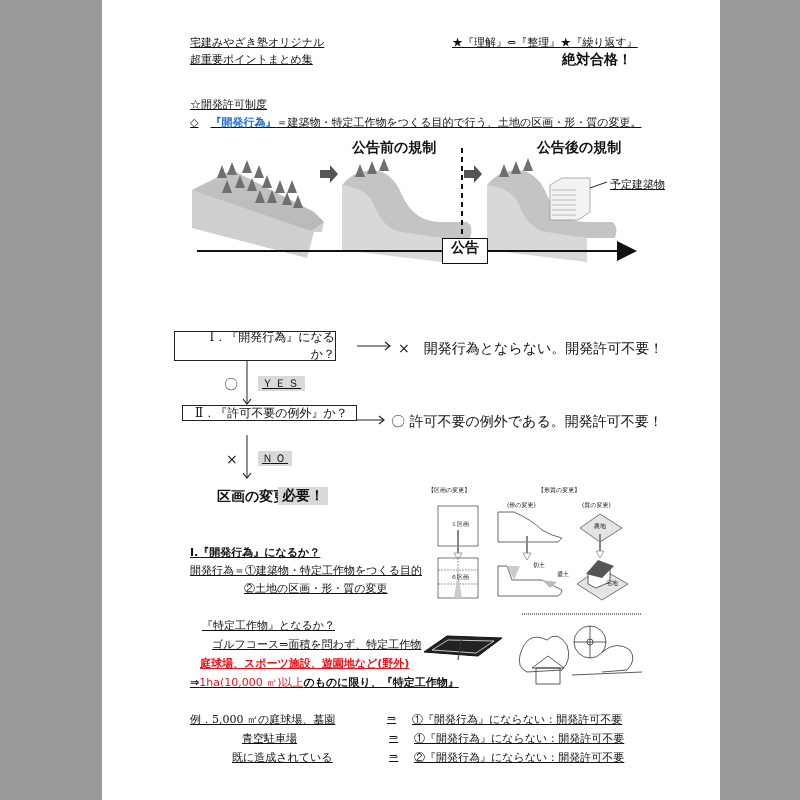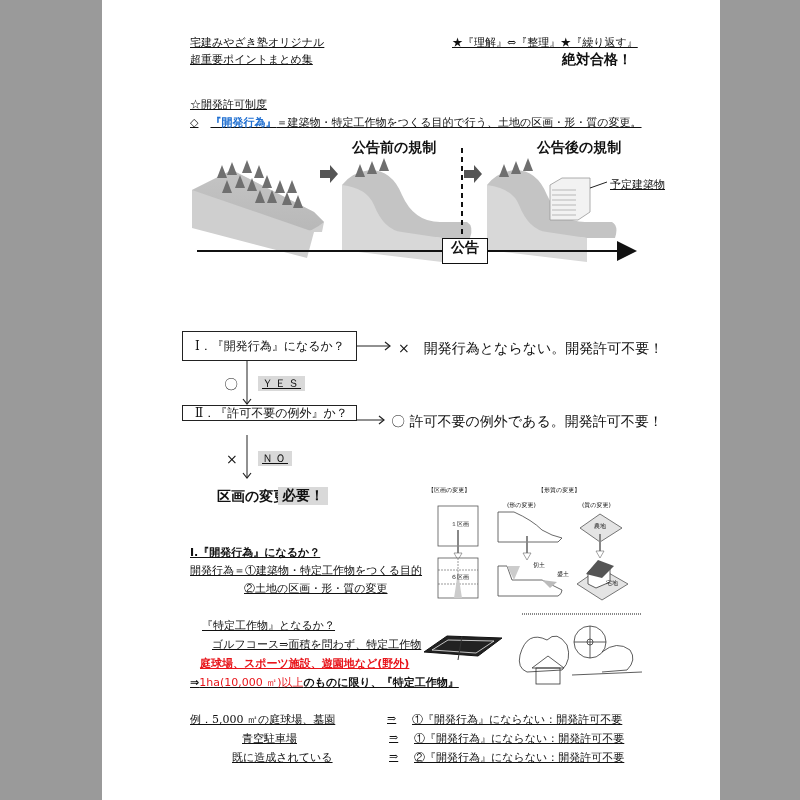--- a/index.html
+++ b/index.html
@@ -106,21 +106,21 @@
     </g>
 
     <line x1="95" y1="251" x2="515" y2="251" stroke="#111" stroke-width="2"></line>
     <polygon points="515,241 535,251 515,261" fill="#111"></polygon>
   </svg>
   <div class="abs t12 b" style="left:340px;top:238px;width:46px;height:26px;border:1.5px solid #111;background:#fff;display:flex;justify-content:center;box-sizing:border-box;">
     <span>公告</span>
   </div>
 
 
-  <div class="box serif" style="left:80px;top:331px;width:175px;height:30px;">
+  <div class="box serif" style="left:72px;top:331px;width:162px;height:30px;text-align:right;">
     <span>Ⅰ．『開発行為』になるか？</span>
   </div>
   <div class="abs t12" style="left:296px;top:340px;">×　開発行為とならない。開発許可不要！</div>
 
   <div class="abs t12" style="left:122px;top:376px;">〇</div>
   <div class="abs t11 hl" style="left:156px;top:376px;letter-spacing:2px;">ＹＥＳ</div>
 
   <div class="box serif" style="left:80px;top:405px;width:175px;height:16px;">
     <span>Ⅱ．『許可不要の例外』か？</span>
   </div>

